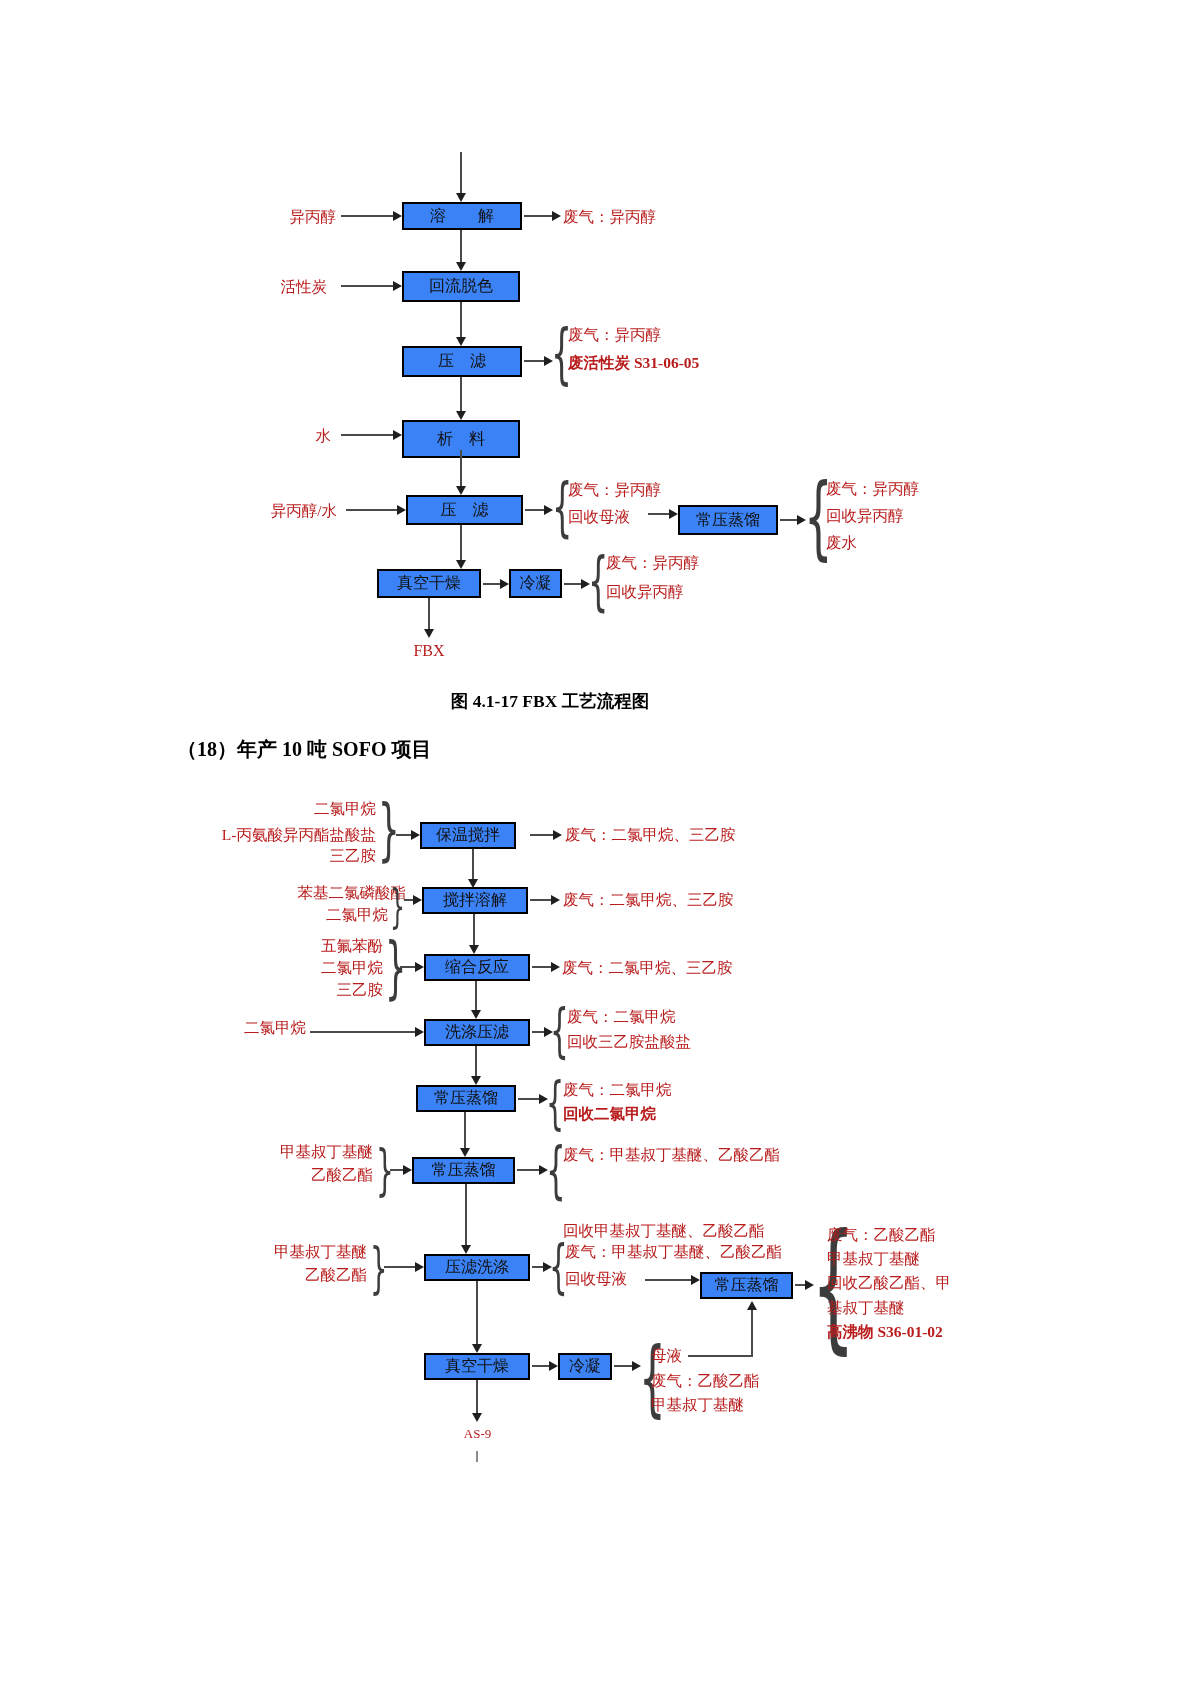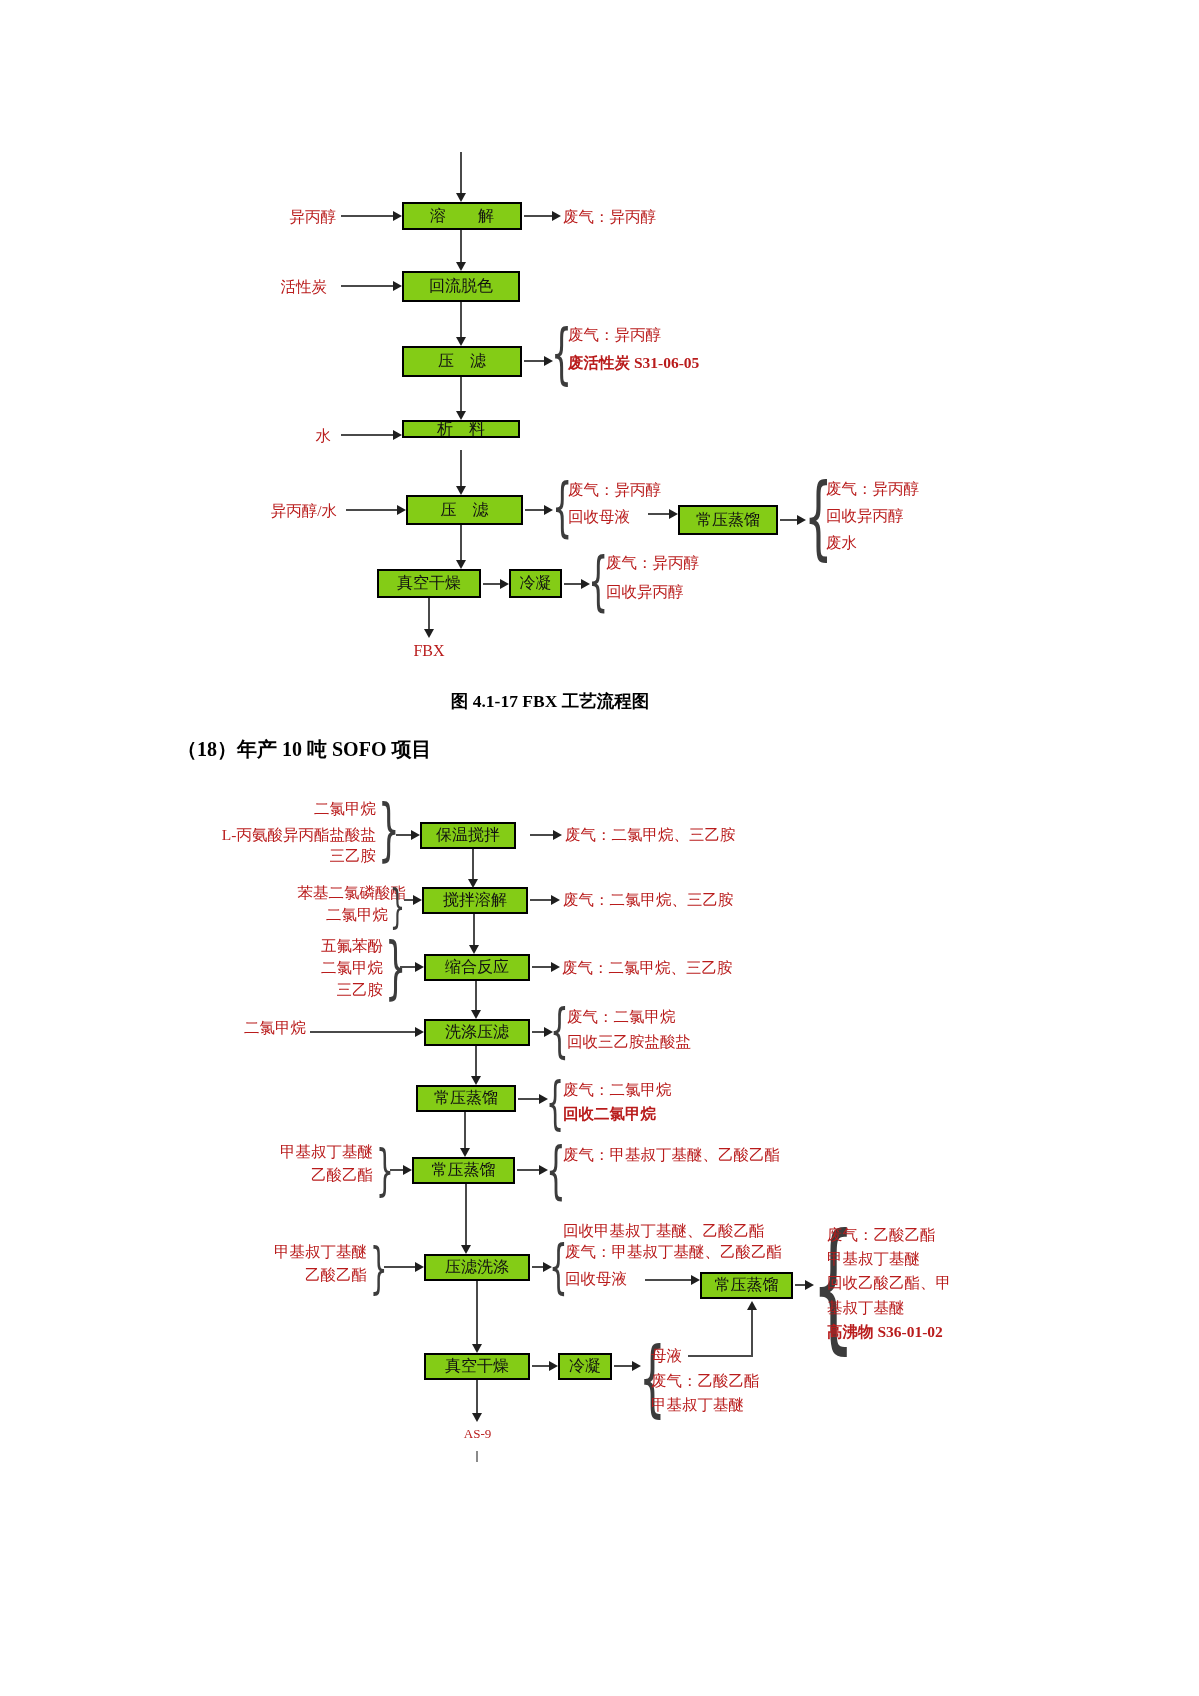--- a/index.html
+++ b/index.html
@@ -1,19 +1,19 @@
 <!DOCTYPE html>
 <html><head>
 <meta charset="utf-8">
 <style>
   * { margin:0; padding:0; box-sizing:border-box; }
   html,body { background:#fff; }
   .page { position:relative; width:1199px; height:1696px; background:#fff;
           font-family:"Liberation Serif","DejaVu Serif",serif; color:#1a1a1a; overflow:hidden; }
-  .node { position:absolute; border:2px solid #000; background:#84cc16; display:flex;
+  .node { position:absolute; border:2px solid #000; background:#3b82f6; display:flex;
           align-items:center; justify-content:center; font-size:16px; white-space:pre; color:#111; }
   .txt  { position:absolute; font-size:15.5px; line-height:1.15; white-space:pre; color:#b91c1c; }
   .txt.b { font-weight:bold; }
   .txt.right { text-align:right; }
   .ah { position:absolute; height:2px; background:#4a4a4a; }
   .ah::after { content:""; position:absolute; right:-9px; top:-4px; width:0; height:0;
                border-left:9px solid #1f1f1f; border-top:5px solid transparent; border-bottom:5px solid transparent; }
   .av { position:absolute; width:2px; background:#4a4a4a; }
   .av::after { content:""; position:absolute; bottom:-9px; left:-4px; width:0; height:0;
                border-top:9px solid #1f1f1f; border-left:5px solid transparent; border-right:5px solid transparent; }
@@ -35,21 +35,21 @@
 
 <div class="page">
 
   <div>
 
     <div class="av" style="left:460px;top:152px;height:41px;"></div>
 
     <div class="node" style="left:402px;top:202px;width:120px;height:28px;">溶　　解</div>
     <div class="node" style="left:402px;top:271px;width:118px;height:31px;">回流脱色</div>
     <div class="node" style="left:402px;top:346px;width:120px;height:31px;">压　滤</div>
-    <div class="node" style="left:402px;top:420px;width:118px;height:18px;">析　料</div>
+    <div class="node" style="left:402px;top:420px;width:118px;height:38px;">析　料</div>
     <div class="node" style="left:406px;top:495px;width:117px;height:30px;">压　滤</div>
     <div class="node" style="left:377px;top:569px;width:104px;height:29px;">真空干燥</div>
     <div class="node" style="left:509px;top:569px;width:53px;height:29px;">冷凝</div>
     <div class="node" style="left:678px;top:505px;width:100px;height:30px;">常压蒸馏</div>
 
     <div class="av" style="left:460px;top:230px;height:32px;"></div>
     <div class="av" style="left:460px;top:302px;height:35px;"></div>
     <div class="av" style="left:460px;top:377px;height:34px;"></div>
     <div class="av" style="left:460px;top:450px;height:36px;"></div>
     <div class="av" style="left:460px;top:525px;height:35px;"></div>

